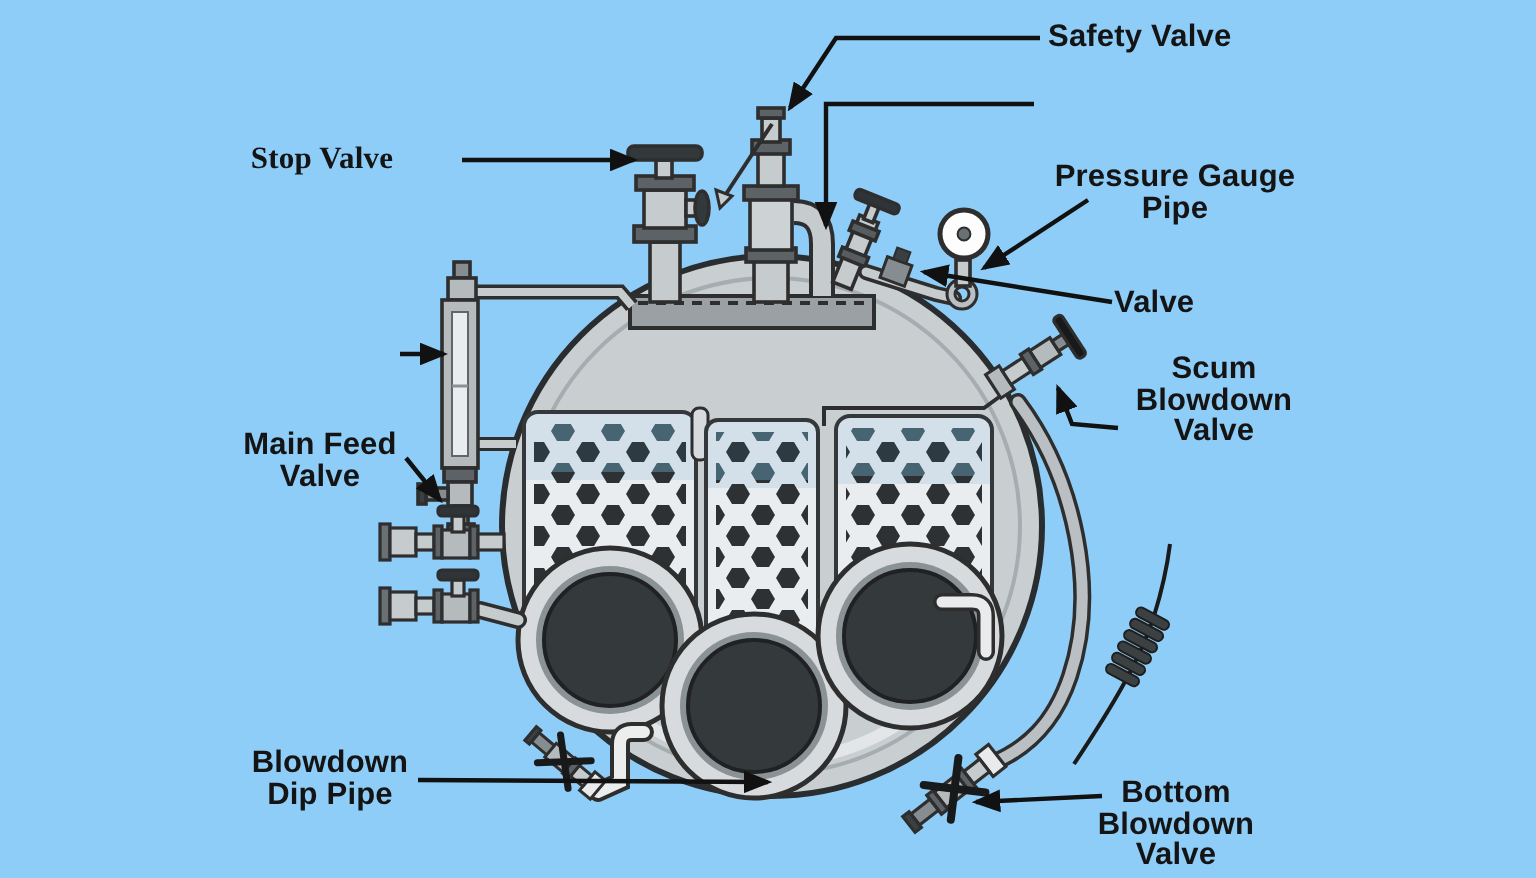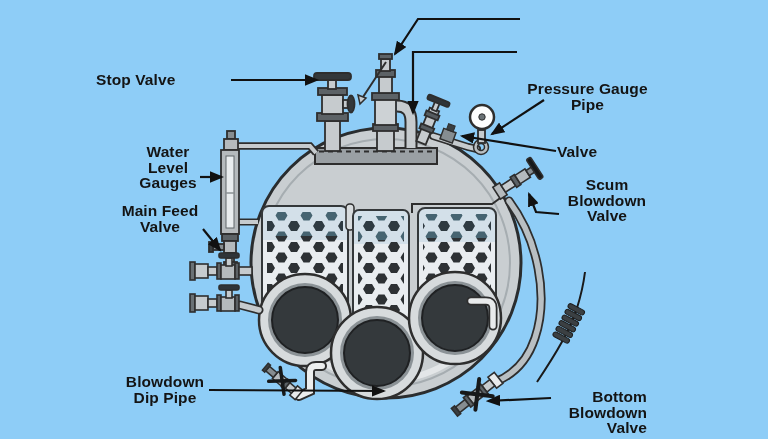--- a/index.html
+++ b/index.html
@@ -8,21 +8,21 @@
     background:#8ecdf7;
     font-family:"Liberation Sans",sans-serif;
   }
   #stage svg{position:absolute;left:0;top:0;}
   .lbl{
     position:absolute;
     font-weight:700;font-size:15.5px;line-height:15.5px;
     color:#141414;white-space:pre-line;letter-spacing:.1px;
     z-index:5;
   }
-  .tr{text-align:left;} .tc{text-align:center;}
+  .tr{text-align:center;font-family:Liberation Serif, serif;} .tc{text-align:center;}
 </style>
 </head>
 <body>
 
 <div id="stage" style="background: rgb(142, 205, 247);">
 
 <svg width="768" height="439" viewBox="0 0 768 439">
   <defs>
     <marker id="ah" viewBox="0 0 10 8" refX="8.5" refY="4" markerWidth="6.5" markerHeight="5.2" orient="auto-start-reverse">
       <path d="M0,0 L10,4 L0,8 Z" fill="#111"></path>
@@ -271,30 +271,28 @@
     <path d="M556,151 L462,136" marker-end="url(#ah)"></path>
     <path d="M200,177 H222" marker-end="url(#ah)"></path>
     <path d="M559,214 L536,212 L529,194" marker-end="url(#ah)"></path>
     <path d="M203,229 L220,250" marker-end="url(#ah)"></path>
     <path d="M209,390 L384,391" marker-end="url(#ah)"></path>
     <path d="M551,398 L488,401" marker-end="url(#ah)"></path>
   </g>
 </svg>
 
 <div class="lbl tr" style="left:96px;top:72px;width:130px;">Stop Valve</div>
+<div class="lbl" style="left:524px;top:11px;">Safety Valve</div>
 <div class="lbl tc" style="left:515px;top:81px;width:145px;">Pressure Gauge
 Pipe</div>
 <div class="lbl" style="left:557px;top:144px;">Valve</div>
-<div class="lbl tc" style="left:128px;top:144px;width:80px;">Water
-Level
-Gauges</div>
 <div class="lbl tc" style="left:548px;top:177px;width:118px;">Scum
 Blowdown
 Valve</div>
-<div class="lbl tc" style="left:105px;top:203px;width:110px;">Main Feed
+<div class="lbl tc" style="left:105px;top:215px;width:110px;">Main Feed
 Valve</div>
 <div class="lbl tc" style="left:110px;top:374px;width:110px;">Blowdown
 Dip Pipe</div>
-<div class="lbl tc" style="left:529px;top:389px;width:118px;text-align:right;">Bottom
+<div class="lbl tc" style="left:529px;top:389px;width:118px;">Bottom
 Blowdown
 Valve</div>
 
 </div>
 
 </body></html>

